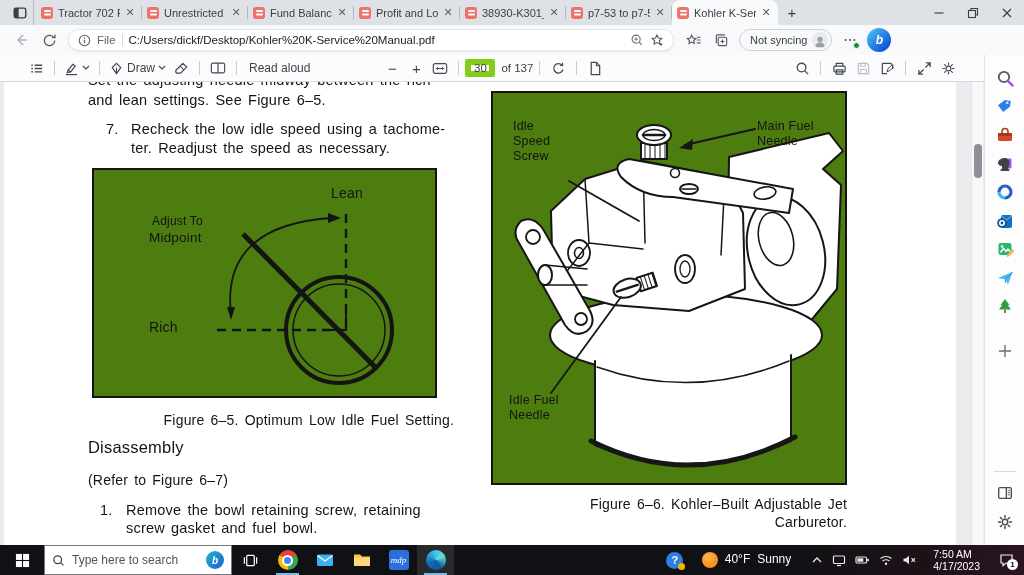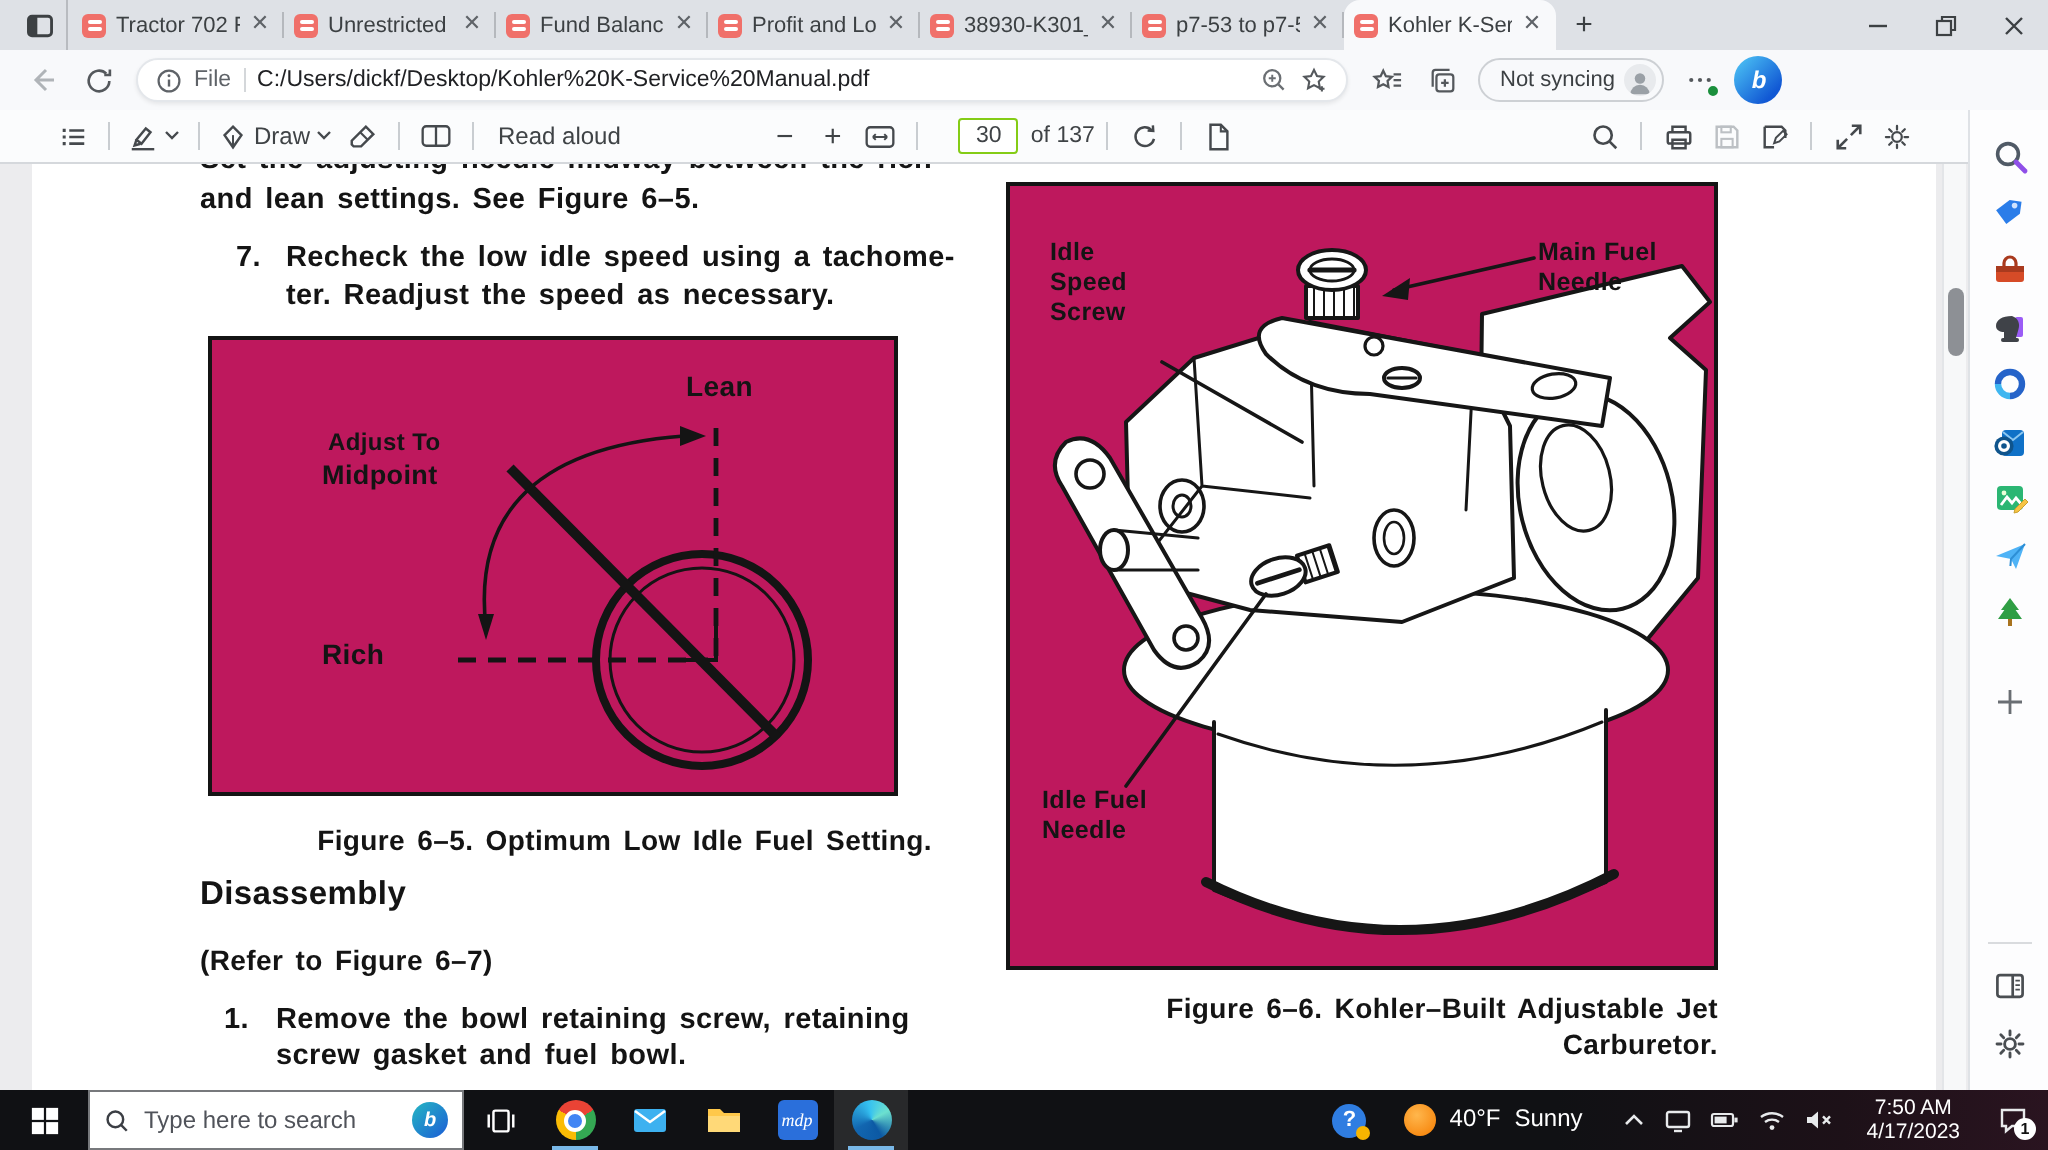--- a/index.html
+++ b/index.html
@@ -38,31 +38,31 @@
   .main{flex:1;display:flex;min-height:0}
   .pdf-pane{flex:1;display:flex;flex-direction:column;min-width:0}
 
   .pdf-toolbar{height:27px;background:#fbfcfd;border-bottom:1px solid #d5d8dc;display:flex;align-items:center;padding:0 24px;color:#3f4346;flex:none;font-size:12px}
   .tbtn{height:24px;min-width:24px;display:flex;align-items:center;justify-content:center;gap:3px;padding:0 3px;border-radius:3px}
   .tdiv{width:1px;height:14px;background:#c9cdd1;margin:0 6px;flex:none}
   .draw-label{font-size:12px;color:#3f4346}
   .readaloud{font-size:12px;padding:0 6px}
   .zoomgrp{margin-left:64px;display:flex;align-items:center}
   .sign-btn{font-size:15px;width:24px;text-align:center;color:#3f4346}
-  .pagebox{width:30px;height:18px;border:1px solid #84cc16;border-radius:2px;background:#fff;font-size:11.5px;display:flex;align-items:center;justify-content:center;margin:0 6px 0 14px}
+  .pagebox{width:30px;height:18px;border:6px solid #84cc16;border-radius:2px;background:#fff;font-size:11.5px;display:flex;align-items:center;justify-content:center;margin:0 6px 0 0}
   .ofpages{font-size:11.5px;white-space:nowrap}
   .tb-right{margin-left:auto;display:flex;align-items:center}
 
   .pdf-viewer{flex:1;position:relative;background:#ececee;min-height:0;overflow:hidden}
-  .pdf-page{position:absolute;left:16px;top:0;width:952px;height:100%;background:#fff;font-weight:700;color:#141414;letter-spacing:.2px;word-spacing:2px}
+  .pdf-page{position:absolute;left:4px;top:0;width:952px;height:100%;background:#fff;font-weight:400;color:#141414;letter-spacing:.2px;word-spacing:2px}
   .abs{position:absolute;white-space:nowrap}
   .t15{font-size:14.5px}
   .clipline{left:84px;top:0;height:8px;overflow:hidden;width:420px}
   .clipline span{position:relative;top:-10px;display:block}
-  .figbox{position:absolute;border:2px solid #141414;background:#be185d}
+  .figbox{position:absolute;border:2px solid #141414;background:#4d7c0f}
   .figlabel{position:absolute;font-size:12.5px;line-height:15px;letter-spacing:.2px;word-spacing:normal;white-space:normal}
   .caption{position:absolute;text-align:right;font-size:14px;white-space:nowrap}
   .scroll-track{position:absolute;right:1px;top:0;bottom:0;width:12px;background:#f7f8f9;border-left:1px solid #e3e5e8}
   .scroll-thumb{position:absolute;left:2px;top:62px;width:8px;height:34px;background:#8d9095;border-radius:4px}
 
   
   .edge-sidebar{width:40px;background:#fdfdfe;border-left:1px solid #dfe2e6;display:flex;flex-direction:column;align-items:center;padding:10px 0 8px;flex:none}
   .sb-item{width:26px;height:26px;display:flex;align-items:center;justify-content:center;margin-bottom:2.5px;border-radius:5px}
   .sb-item.gap-top{margin-top:16px}
   .sb-spacer{flex:1}
@@ -81,21 +81,21 @@
   .chrome-ball::after{content:"";position:absolute;inset:4.5px;border-radius:50%;background:#4285f4;border:2px solid #fff}
   .edge-ball{width:20px;height:20px;border-radius:50%;background:conic-gradient(from 150deg,#0c59a4,#1266b0 25%,#35c1f1 55%,#6ce0cf 75%,#0c59a4)}
   .blueapp{width:20px;height:20px;border-radius:3px;background:#2a6fdb;color:#fff;display:flex;align-items:center;justify-content:center;font-family:"Liberation Serif",serif;font-style:italic;font-size:9px}
   .tb-spacer{flex:1}
   .help-btn{width:30px;height:30px;display:flex;align-items:center;justify-content:center;position:relative}
   .help-ball{width:17px;height:17px;border-radius:50%;background:#2f7de1;color:#fff;font-size:11px;font-weight:bold;display:flex;align-items:center;justify-content:center}
   .help-badge{position:absolute;right:5px;bottom:5px;width:7px;height:7px;border-radius:50%;background:#f7b500}
   .weather{display:flex;align-items:flex-start;gap:7px;padding:0 12px;font-size:12px}
   .sun{width:16px;height:16px;border-radius:50%;background:radial-gradient(circle at 40% 35%,#ffb74d,#f57c00)}
   .tray{display:flex;align-items:center;gap:9px;padding:0 8px}
-  .clock{font-size:10.5px;line-height:12.5px;text-align:center;padding:0 8px;white-space:nowrap}
+  .clock{font-size:10.5px;line-height:12.5px;text-align:left;padding:0 8px;white-space:nowrap}
   .notif{width:36px;height:30px;display:flex;align-items:center;justify-content:center;position:relative}
   .notif-badge{position:absolute;right:6px;bottom:5px;width:11px;height:11px;border-radius:50%;background:#fff;color:#111;font-size:8px;font-weight:bold;display:flex;align-items:center;justify-content:center}
   svg{display:block}
 </style>
 </head>
 <body>
 
 <div class="screen">
 
   <div class="tabstrip">

